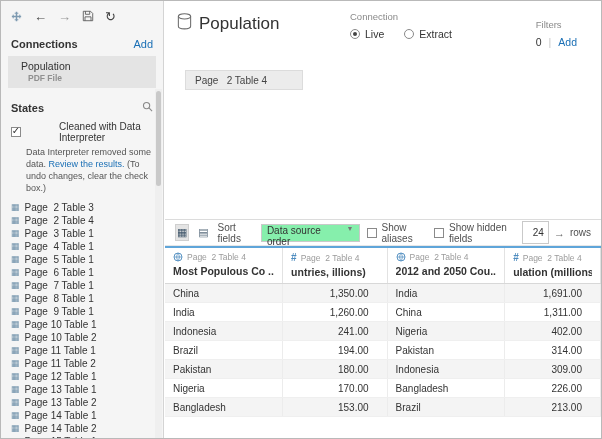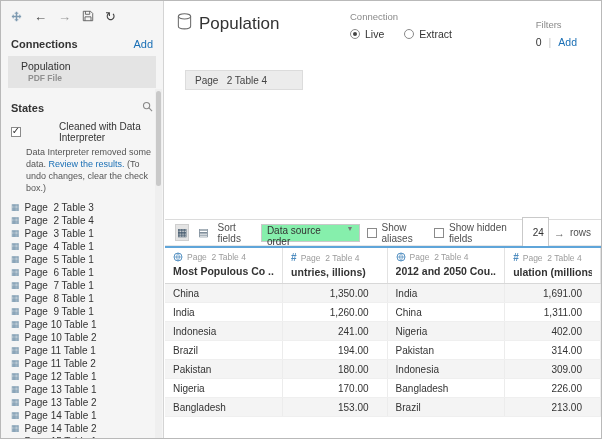--- a/index.html
+++ b/index.html
@@ -49,21 +49,21 @@
   .canvas { position:absolute; left:0; top:62px; right:0; height:156px; background:#fff; }
   .chip { position:absolute; left:20px; top:7px; width:118px; height:20px; background:#ececec; border:1px solid #dcdcdc; font-size:10px; color:#444; display:flex; align-items:center; padding-left:9px; white-space:pre; cursor:pointer; }
 
   .meta-toolbar { position:absolute; left:0; top:218px; right:0; height:27px; background:#fff; border-top:1px solid #dcdcdc; border-bottom:1px solid #e7e7e7; display:flex; align-items:center; gap:7px; padding:0 10px; }
   .view-btn { width:17px; height:17px; display:inline-flex; align-items:center; justify-content:center; font-size:11px; color:#5a6d7e; cursor:pointer; border:1px solid transparent; }
   .view-btn.active { background:#e4e4e4; border-color:#cfcfcf; color:#41576b; }
   .mt-label { font-size:10px; color:#4f4f4f; }
   .dropdown { width:118px; height:18px; border:1px solid #c9c9c9; background:#86efac; display:flex; justify-content:space-between; padding:0 5px; font-size:10px; color:#333; cursor:pointer; }
   .caret { font-size:7px; color:#777; }
   .rows-ctl { margin-left:auto; display:flex; align-items:center; gap:5px; }
-  .rows-input { width:27px; height:31px; border:1px solid #c9c9c9; background:#fff; font-size:10px; color:#333; display:inline-flex; align-items:center; justify-content:flex-end; padding:0 4px; cursor:text; }
+  .rows-input { width:27px; height:23px; border:1px solid #c9c9c9; background:#fff; font-size:10px; color:#333; display:inline-flex; align-items:center; justify-content:flex-end; padding:0 4px; cursor:text; }
   .rows-arrow { font-size:11px; color:#666; cursor:pointer; }
 
   .grid { position:absolute; left:0; top:245px; right:0; bottom:0; background:#fff; border-top:2px solid #5fa5d9; overflow:hidden; }
   .grid table { border-collapse:collapse; table-layout:fixed; width:100%; }
   .grid col.c1 { width:27%; } .grid col.c2 { width:24%; } .grid col.c3 { width:27%; } .grid col.c4 { width:22%; }
   .grid th { background:#fff; border-right:1px solid #e2e2e2; border-bottom:1px solid #d8d8d8; padding:4px 8px 5px; text-align:left; vertical-align:top; cursor:pointer; }
   .cap { display:flex; align-items:center; gap:4px; font-size:8.5px; color:#9b9b9b; font-weight:normal; white-space:pre; overflow:hidden; }
   .hash { color:#4e8cbf; font-weight:bold; font-size:10px; }
   .fname { font-size:10.5px; font-weight:bold; color:#333; margin-top:3px; white-space:nowrap; overflow:hidden; }
   .grid td { font-size:10px; color:#333; padding:0 8px; height:19px; border-right:1px solid #ececec; border-bottom:1px solid #efefef; white-space:nowrap; overflow:hidden; }

